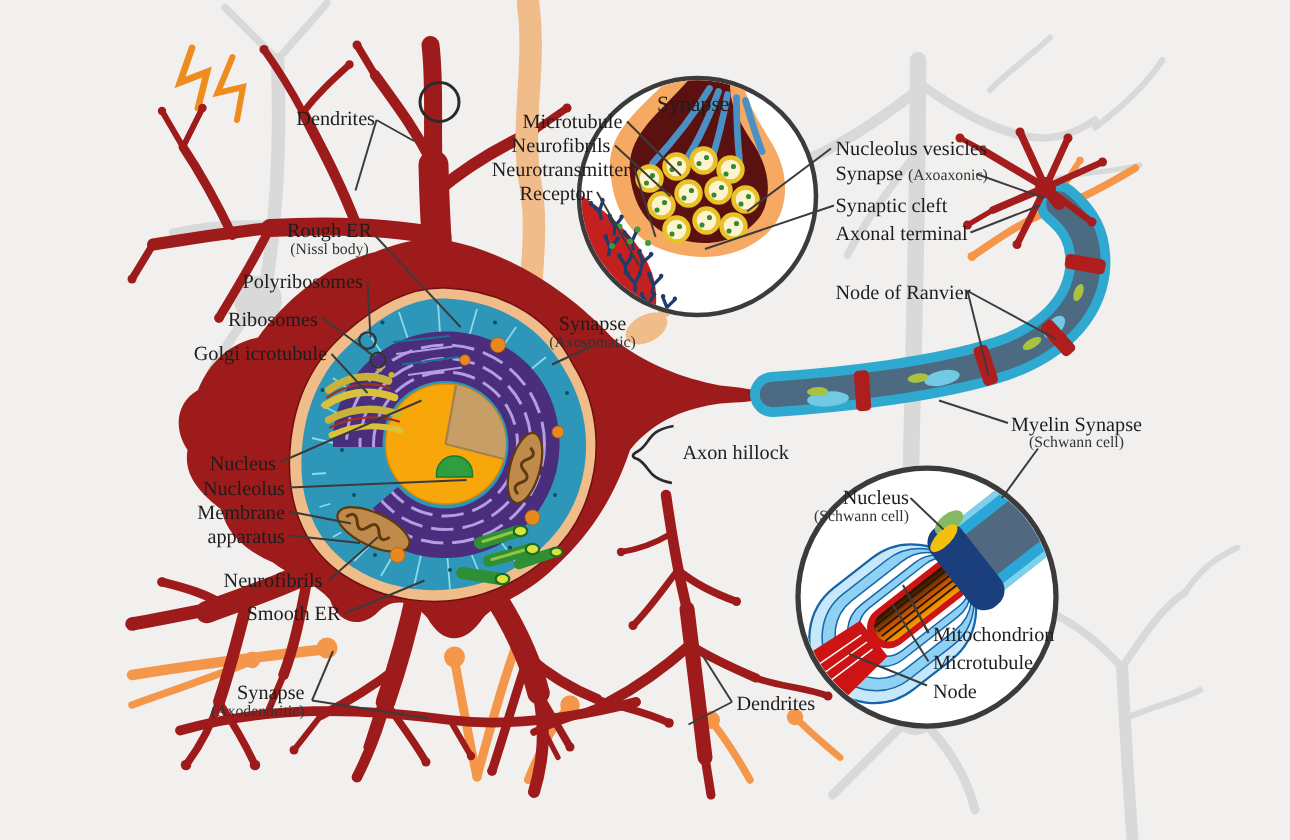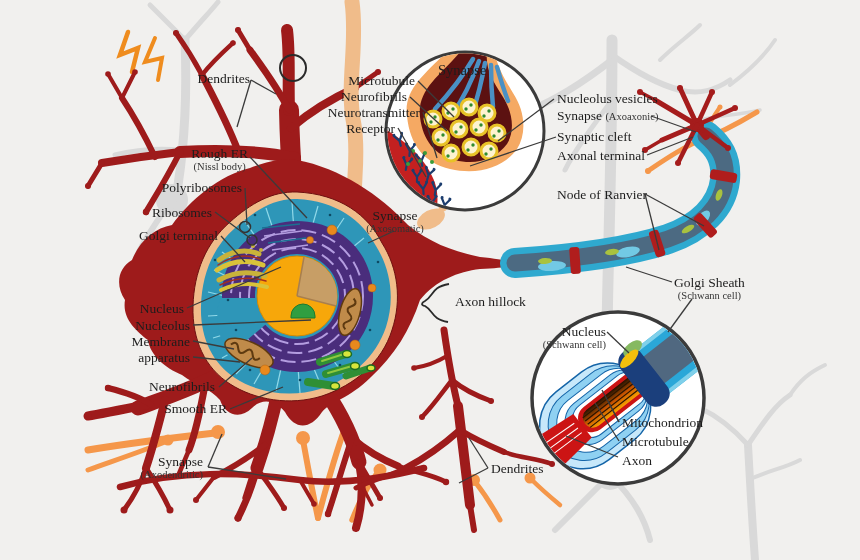--- a/index.html
+++ b/index.html
@@ -486,21 +486,21 @@
 <div class="lbl ra" style="right:440px;top:105px">Neurotransmitter</div>
 <div class="lbl ra" style="right:465px;top:121px">Receptor</div>
 
 <div class="lbl ra" style="right:612px;top:146px">
   <span>Rough ER</span>
   <span class="sub">(Nissl body)</span>
 </div>
 
 <div class="lbl ra" style="right:618px;top:180px">Polyribosomes</div>
 <div class="lbl ra" style="right:648px;top:205px">Ribosomes</div>
-<div class="lbl ra" style="right:642px;top:228px">Golgi terminal</div>
+<div class="lbl ra" style="right:642px;top:228px">Golgi icrotubule</div>
 <div class="lbl ra" style="right:676px;top:301px">Nucleus</div>
 <div class="lbl ra" style="right:670px;top:318px">Nucleolus</div>
 <div class="lbl ra" style="right:670px;top:334px">Membrane</div>
 <div class="lbl ra" style="right:670px;top:350px">apparatus</div>
 <div class="lbl ra" style="right:645px;top:379px">Neurofibrils</div>
 <div class="lbl ra" style="right:633px;top:401px">Smooth ER</div>
 
 <div class="lbl ra" style="right:657px;top:454px">
   <span>Synapse</span>
   <span class="sub">(Axodendritic)</span>
@@ -518,26 +518,26 @@
 <div class="lbl" style="left:557px;top:91px">Nucleolus vesicles</div>
 <div class="lbl" style="left:557px;top:108px">
   <span>Synapse</span>
   <span class="subin">(Axoaxonic)</span>
 </div>
 <div class="lbl" style="left:557px;top:129px">Synaptic cleft</div>
 <div class="lbl" style="left:557px;top:148px">Axonal terminal</div>
 <div class="lbl" style="left:557px;top:187px">Node of Ranvier</div>
 
 <div class="lbl" style="left:674px;top:275px">
-  <span>Golgi Sheath</span>
+  <span>Myelin Synapse</span>
   <span class="sub">(Schwann cell)</span>
 </div>
 
 <div class="lbl ra" style="right:254px;top:324px">
   <span>Nucleus</span>
   <span class="sub">(Schwann cell)</span>
 </div>
 
 <div class="lbl" style="left:622px;top:415px">Mitochondrion</div>
 <div class="lbl" style="left:622px;top:434px">Microtubule</div>
-<div class="lbl" style="left:622px;top:453px">Axon</div>
+<div class="lbl" style="left:622px;top:453px">Node</div>
 <div class="lbl" style="left:491px;top:461px">Dendrites</div>
 </div>
 
 </body></html>

